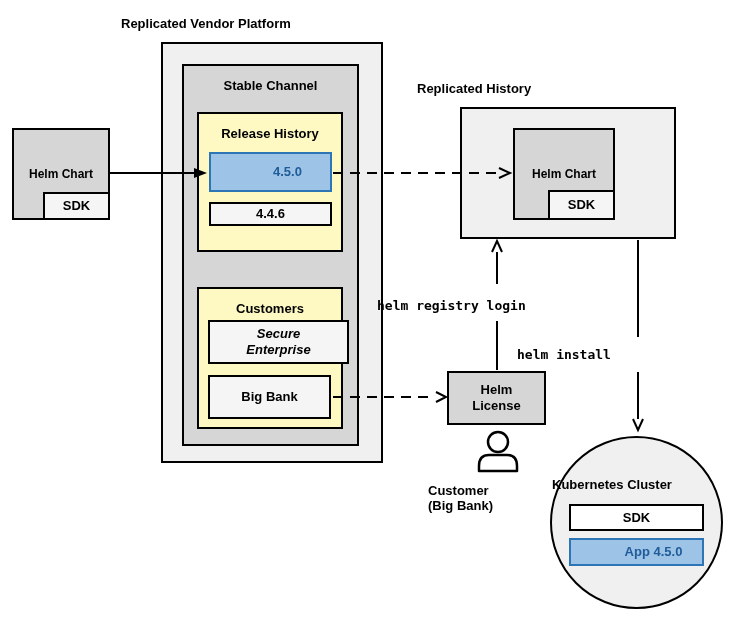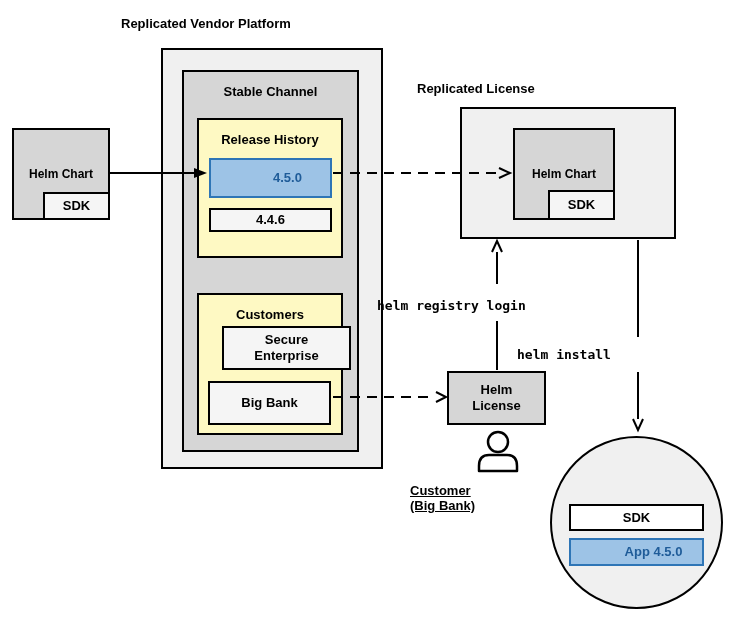--- a/index.html
+++ b/index.html
@@ -38,64 +38,65 @@
   }
   svg.overlay{position:absolute;left:0;top:0;pointer-events:none;}
 </style>
 </head>
 <body>
 
 <div class="canvas">
 
   <div class="label" style="left:121px;top:16px;width:300px;">Replicated Vendor Platform</div>
 
-  <div class="box fill-light" style="left:161px;top:42px;width:222px;height:421px;margin-top:6px;">
+  <div class="box fill-light" style="left:161px;top:42px;width:222px;height:421px;">
 
     <div class="box fill-mid" style="left:19px;top:20px;width:177px;height:382px;">
       <div class="box-title">Stable Channel</div>
 
       <div class="box fill-dark" style="left:13px;top:46px;width:146px;height:140px;">
         <div class="box-title">Release History</div>
         <div class="box item hl" style="left:10px;top:38px;width:123px;height:40px;">4.5.0</div>
         <div class="box item fill-item" style="left:10px;top:88px;width:123px;height:24px;">4.4.6</div>
       </div>
 
       <div class="box fill-dark" style="left:13px;top:221px;width:146px;height:142px;">
         <div class="box-title">Customers</div>
-        <div class="box item fill-item" style="left:23px;top:31px;width:129px;height:44px;">Secure
+        <div class="box item fill-item" style="left:9px;top:31px;width:141px;height:44px;font-style:italic;">Secure
 Enterprise</div>
         <div class="box item fill-item" style="left:9px;top:86px;width:123px;height:44px;">Big Bank</div>
       </div>
     </div>
   </div>
 
   <div class="box fill-mid" style="left:12px;top:128px;width:98px;height:92px;">
     <div class="centered-label">Helm Chart</div>
     <div class="box item fill-item" style="right:-2px;bottom:-2px;width:67px;height:28px;">SDK</div>
   </div>
 
-  <div class="label" style="left:417px;top:81px;width:300px;">Replicated License</div>
+  <div class="label" style="left:417px;top:81px;width:300px;">Replicated History</div>
 
   <div class="box fill-light" style="left:460px;top:107px;width:216px;height:132px;">
     <div class="box fill-mid" style="left:51px;top:19px;width:102px;height:92px;">
       <div class="centered-label">Helm Chart</div>
       <div class="box item fill-item" style="right:-2px;bottom:-2px;width:67px;height:30px;">SDK</div>
     </div>
   </div>
 
   <div class="box item fill-mid" style="left:447px;top:371px;width:99px;height:54px;">Helm
 License</div>
 
-  <div class="label" style="left:410px;top:483px;width:140px;text-decoration:underline;">Customer
+  <div class="label" style="left:428px;top:483px;width:140px;">Customer
 (Big Bank)</div>
 
   <div class="label mono" style="left:377px;top:298px;width:240px;">helm registry login</div>
   <div class="label mono" style="left:517px;top:347px;width:240px;">helm install</div>
 
   <div class="box circle fill-light" style="left:550px;top:436px;width:173px;height:173px;">
+    <div class="label" style="left:0;top:39px;width:100%;">Kubernetes Cluster</div>
     <div class="box item fill-white" style="left:17px;top:66px;width:135px;height:27px;">SDK</div>
     <div class="box item hl" style="left:17px;top:100px;width:135px;height:28px;">App 4.5.0</div>
   </div>
 
   <svg class="overlay" width="747" height="634" viewBox="0 0 747 634">
 
     <path d="M110,173 H195" stroke="#000" stroke-width="2" fill="none"></path>
     <path d="M207,173 L194,168 L194,178 Z" fill="#000" stroke="none"></path>
 
     <path d="M333,173 H497" stroke="#000" stroke-width="2" fill="none" stroke-dasharray="10 7"></path>

